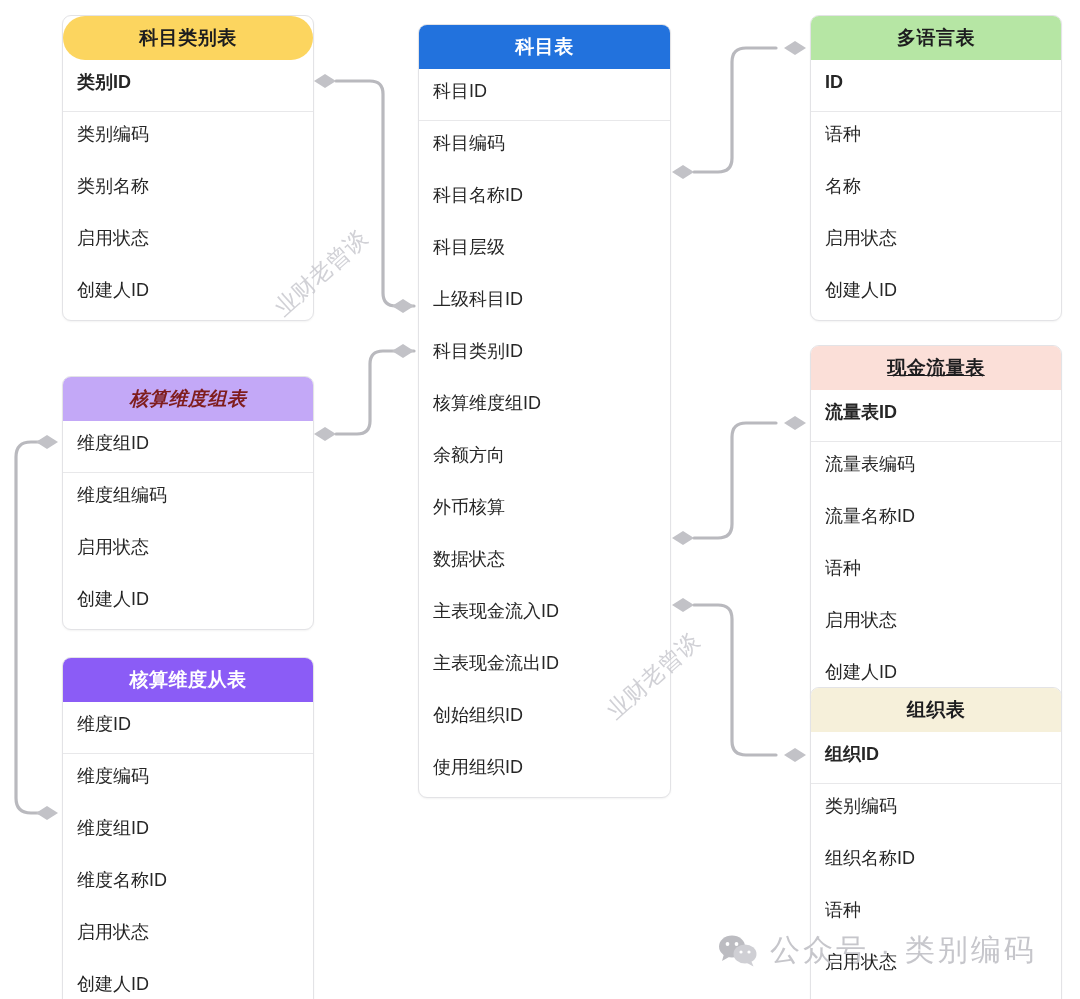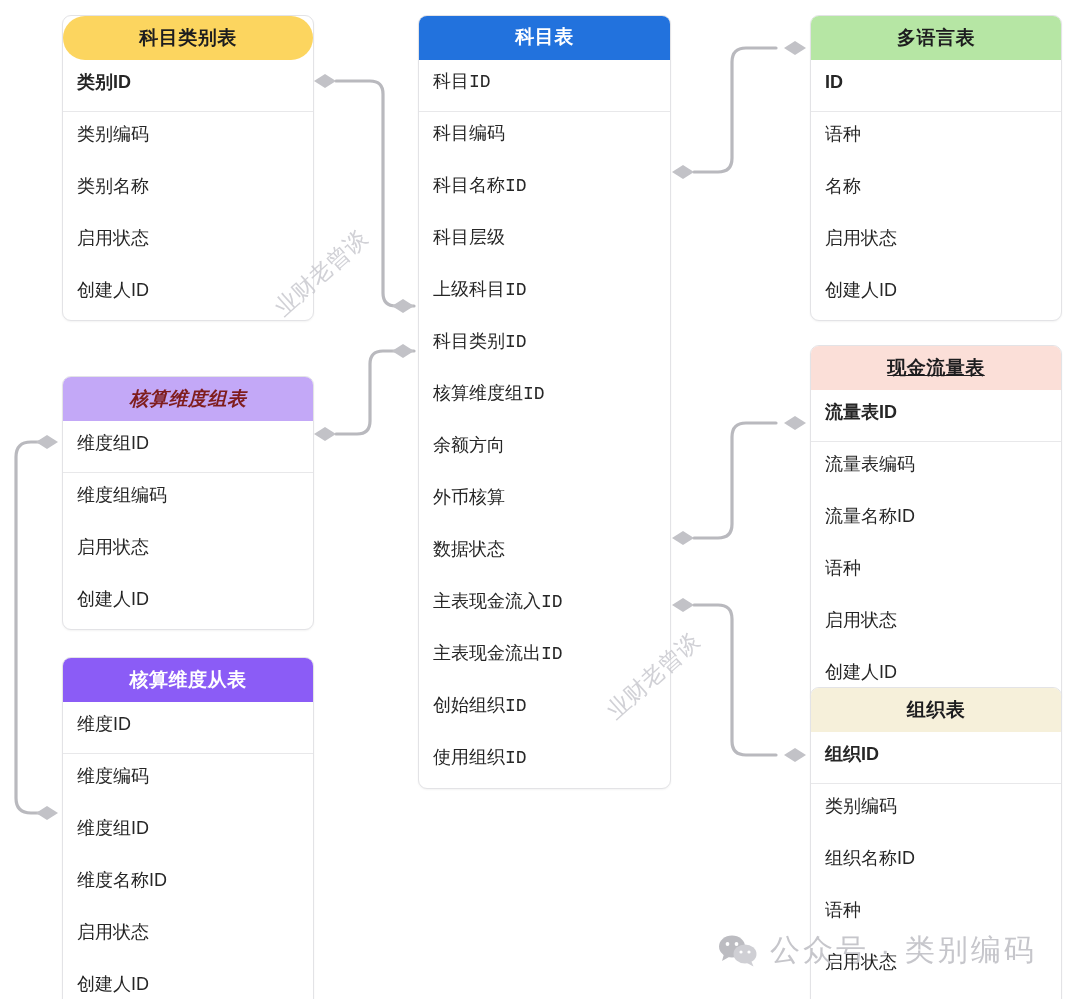--- a/index.html
+++ b/index.html
@@ -136,21 +136,21 @@
       <div class="entity" style="left: 62px; top: 15px; width: 252px;">
         <div class="entity-title hdr-amber">科目类别表</div>
         <div class="fields">
           <div class="field pk">类别ID</div>
           <div class="field">类别编码</div>
           <div class="field">类别名称</div>
           <div class="field">启用状态</div>
           <div class="field">创建人ID</div>
         </div>
       </div>
-      <div class="entity" style="left: 418px; top: 15px; width: 253px; font-family: Liberation Mono, monospace;">
+      <div class="entity" style="left: 418px; top: 24px; width: 253px;">
         <div class="entity-title hdr-blue">科目表</div>
         <div class="fields">
           <div class="field pk-plain">科目ID</div>
           <div class="field">科目编码</div>
           <div class="field">科目名称ID</div>
           <div class="field">科目层级</div>
           <div class="field">上级科目ID</div>
           <div class="field">科目类别ID</div>
           <div class="field">核算维度组ID</div>
           <div class="field">余额方向</div>

